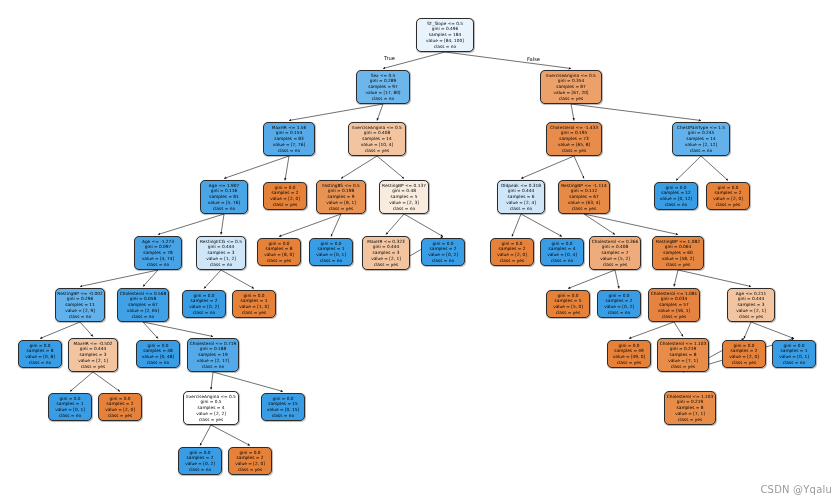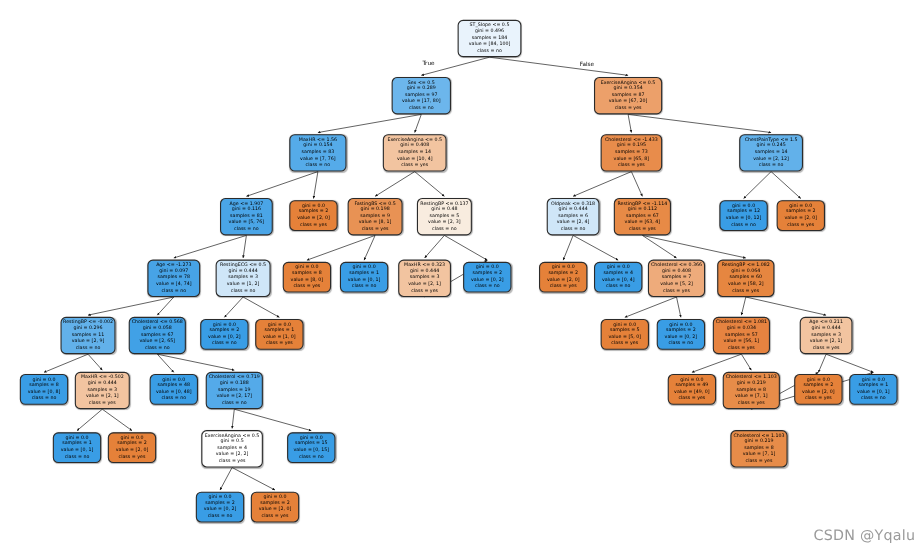--- a/index.html
+++ b/index.html
@@ -48,21 +48,21 @@
   .edge-label {
     position: absolute;
     font-size: 5.2px;
     color: #000000;
     white-space: nowrap;
   }
   .watermark {
     position: absolute;
     right: 6px;
     bottom: 5px;
-    font-size: 13px;
+    font-size: 10px;
     color: #9a9a9a;
     letter-spacing: 0.2px;
   }
 </style>
 </head>
 <body>
 
 <div id="canvas">
   <svg id="edges" viewBox="0 0 838 500">
     <defs>

